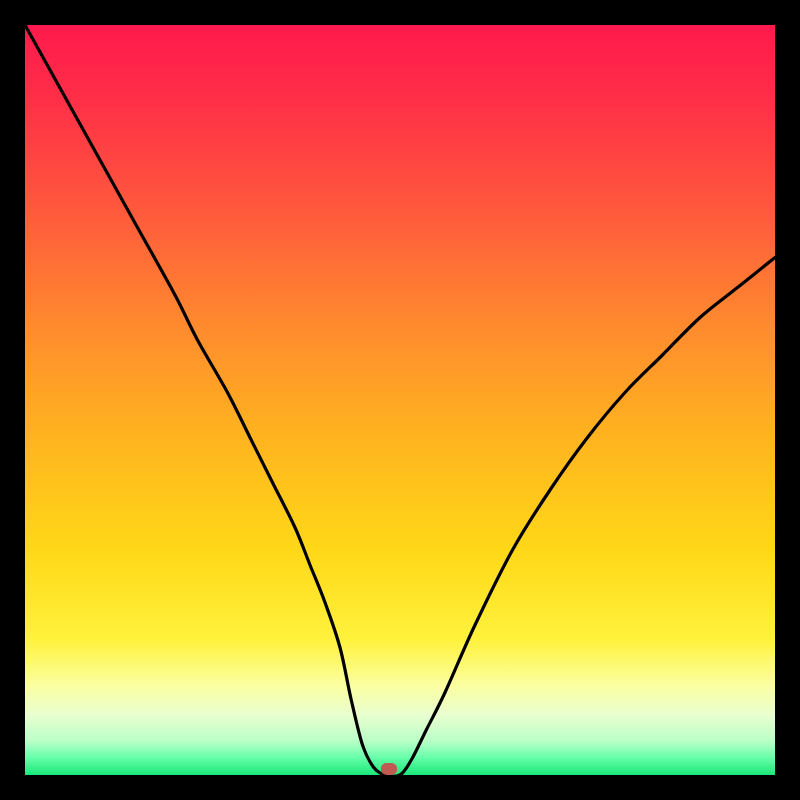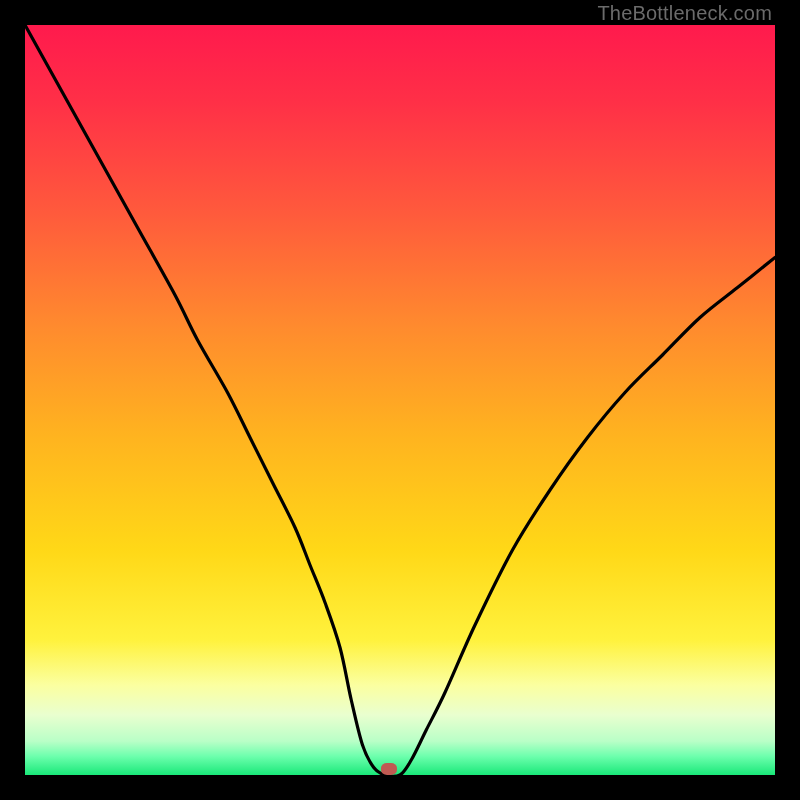--- a/index.html
+++ b/index.html
@@ -74,14 +74,13 @@
             <stop offset="100.00%" stop-color="#19e879"></stop>
           </linearGradient>
       </defs>
       <rect x="0" y="0" width="750" height="750" fill="url(#bg-grad)"></rect>
     </svg>
     <svg class="curve" viewBox="0 0 750 750" preserveAspectRatio="none">
       <path id="curve-path" d="M 0.00 0.00 C 6.25 11.25, 25.00 45.00, 37.50 67.50 C 50.00 90.00, 62.50 112.50, 75.00 135.00 C 87.50 157.50, 100.00 180.00, 112.50 202.50 C 125.00 225.00, 140.00 251.25, 150.00 270.00 C 160.00 288.75, 163.75 298.75, 172.50 315.00 C 181.25 331.25, 193.75 351.25, 202.50 367.50 C 211.25 383.75, 217.50 397.50, 225.00 412.50 C 232.50 427.50, 240.00 442.50, 247.50 457.50 C 255.00 472.50, 263.75 488.75, 270.00 502.50 C 276.25 516.25, 280.00 527.50, 285.00 540.00 C 290.00 552.50, 295.00 563.75, 300.00 577.50 C 305.00 591.25, 310.63 606.25, 315.00 622.50 C 319.38 638.75, 322.50 658.75, 326.25 675.00 C 330.00 691.25, 333.75 708.75, 337.50 720.00 C 341.25 731.25, 345.00 737.50, 348.75 742.50 C 352.50 747.50, 355.63 748.75, 360.00 750.00 C 364.38 751.25, 370.63 752.50, 375.00 750.00 C 379.38 747.50, 381.88 742.50, 386.25 735.00 C 390.63 727.50, 395.63 716.25, 401.25 705.00 C 406.88 693.75, 411.88 685.00, 420.00 667.50 C 428.13 650.00, 438.75 623.75, 450.00 600.00 C 461.25 576.25, 475.00 547.50, 487.50 525.00 C 500.00 502.50, 512.50 483.75, 525.00 465.00 C 537.50 446.25, 550.00 428.75, 562.50 412.50 C 575.00 396.25, 587.50 381.25, 600.00 367.50 C 612.50 353.75, 625.00 342.50, 637.50 330.00 C 650.00 317.50, 662.50 303.75, 675.00 292.50 C 687.50 281.25, 700.00 272.50, 712.50 262.50 C 725.00 252.50, 743.75 237.50, 750.00 232.50" fill="none" stroke="#000" stroke-width="3.2" stroke-linejoin="round" stroke-linecap="round"></path>
     </svg>
     <div class="marker" id="marker" style="left: 363.75px; top: 744px;"></div>
   </div>
-  <div class="watermark">TheBottleneck.com</div>
 </div>
 
 </body></html>

